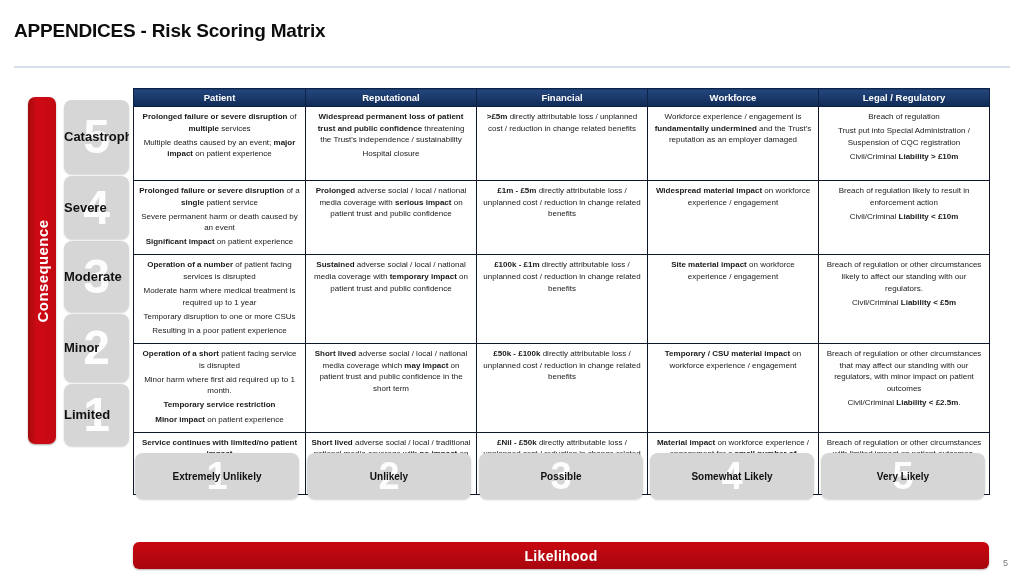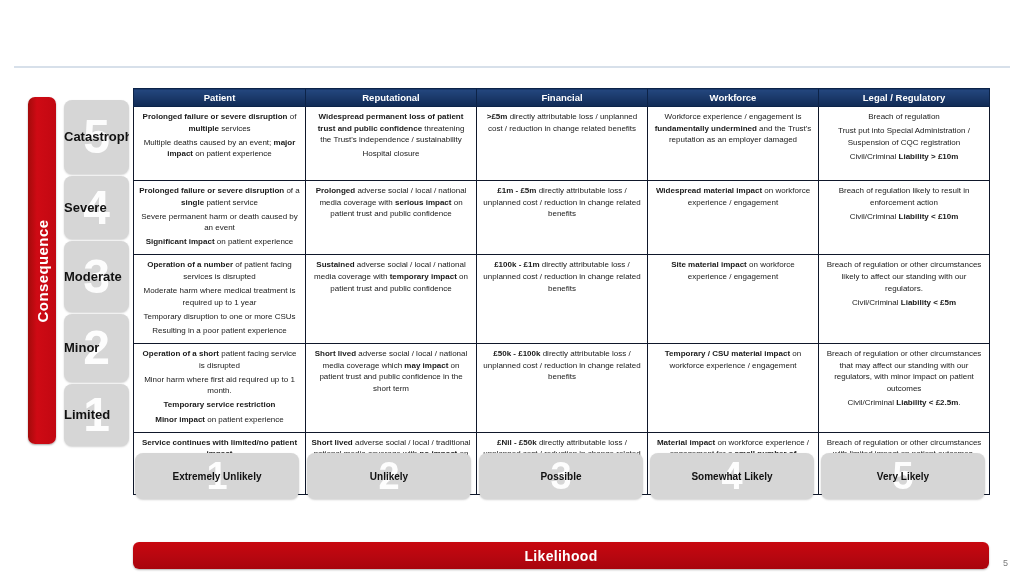--- a/index.html
+++ b/index.html
@@ -128,20 +128,21 @@
   .pagenum {
     position: absolute; right: 16px; bottom: 8px;
     font-size: 9px; color: #7b7b7b;
   }
 </style>
 </head>
 <body>
 
 <div id="slide">
 
+  <div class="title">APPENDICES - Risk Scoring Matrix</div>
 
   <div class="header-rule"></div>
 
   <div class="conseq-bar">
     <span>Consequence</span>
   </div>
 
   <div class="lvl-chip" style="top:100px;height:74px;">
     <div class="num">5</div>
     <div class="lbl">Catastrophic</div>

